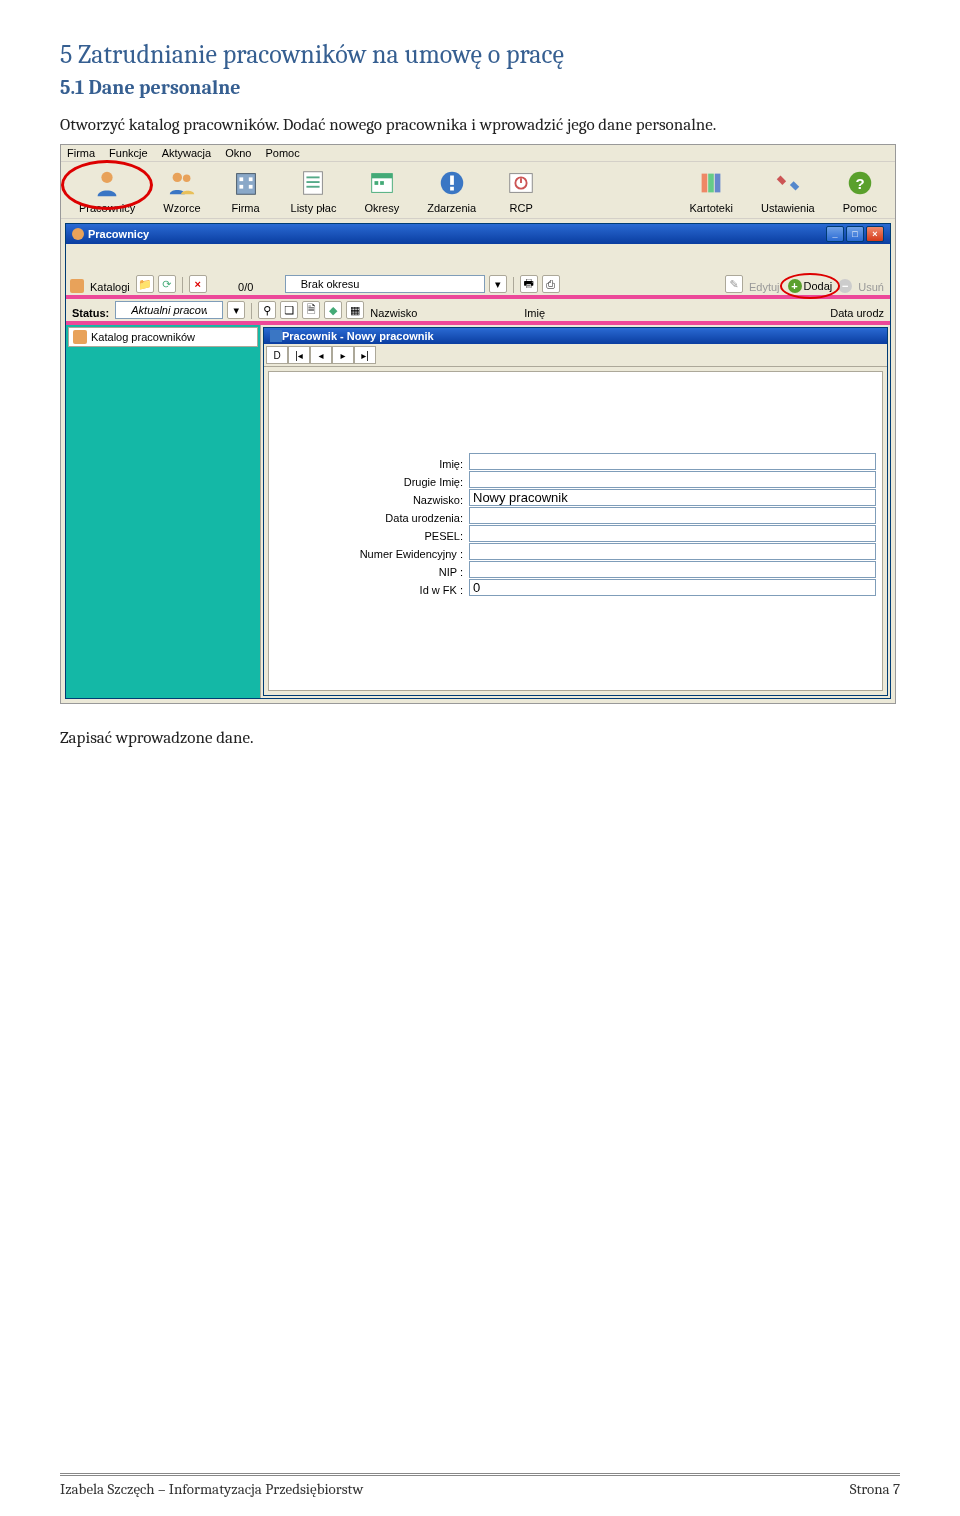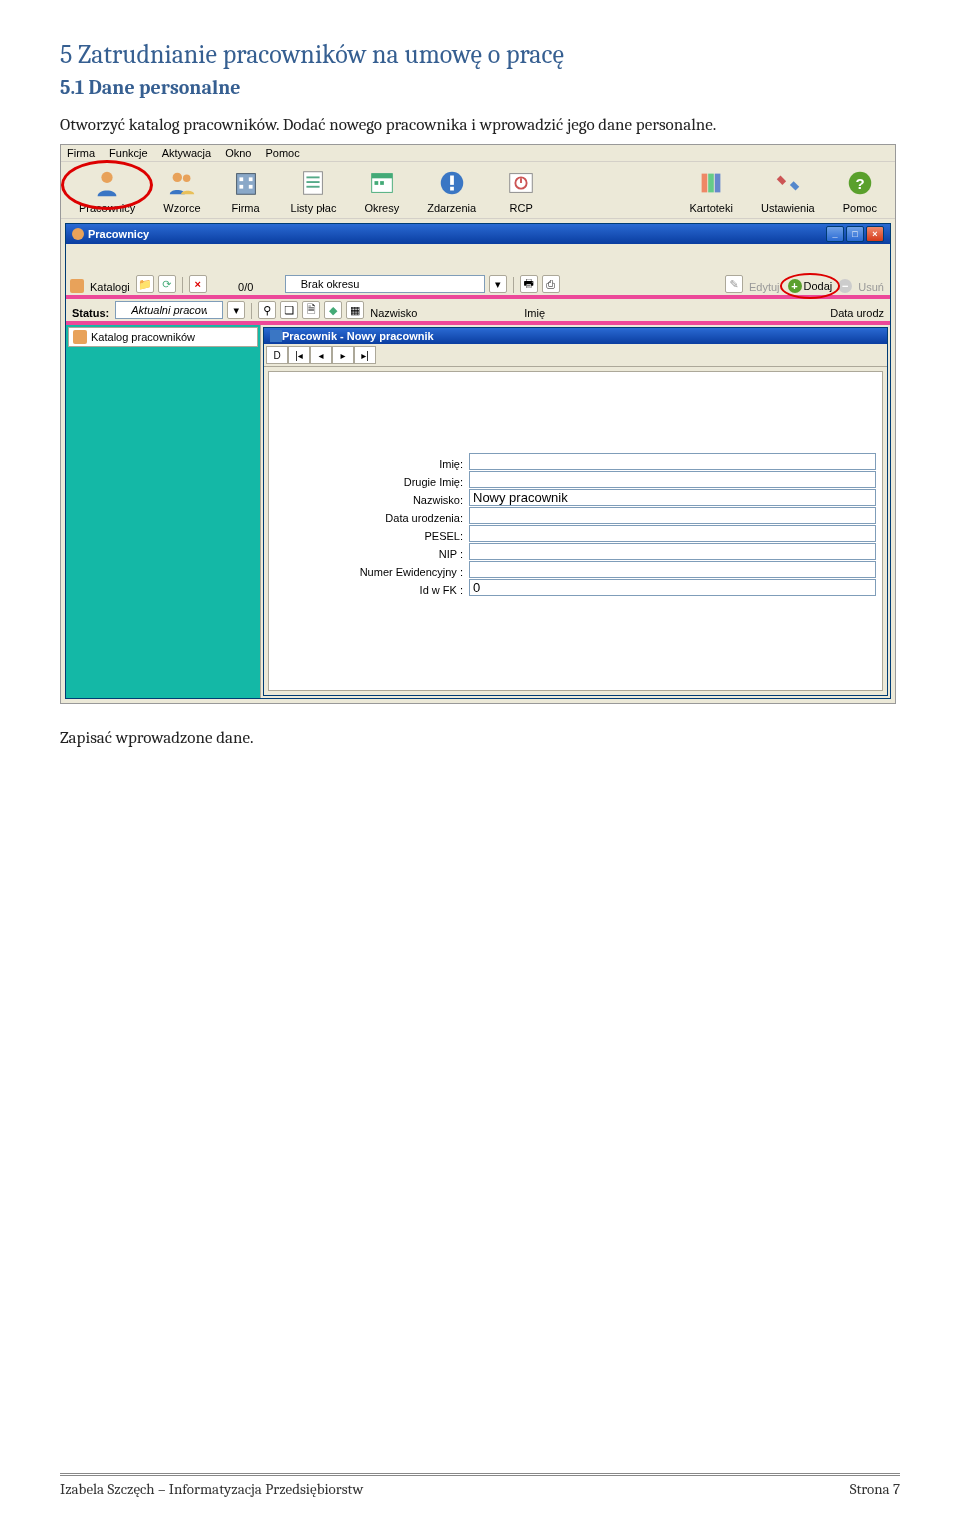--- a/index.html
+++ b/index.html
@@ -441,25 +441,25 @@
               </div>
             <div class="frow">
                 <span class="flbl">Data urodzenia:</span>
                 <input value="" style="">
               </div>
             <div class="frow">
                 <span class="flbl">PESEL:</span>
                 <input value="" style="">
               </div>
             <div class="frow">
+                <span class="flbl">Numer Ewidencyjny :</span>
+                <input value="" style="">
+              </div>
+            <div class="frow">
                 <span class="flbl">NIP :</span>
-                <input value="" style="">
-              </div>
-            <div class="frow">
-                <span class="flbl">Numer Ewidencyjny :</span>
                 <input value="" style="">
               </div>
             <div class="frow">
                 <span class="flbl">Id w FK :</span>
                 <input value="0" style="">
               </div>
           </div>
         </div>
       </div>
     </div>

